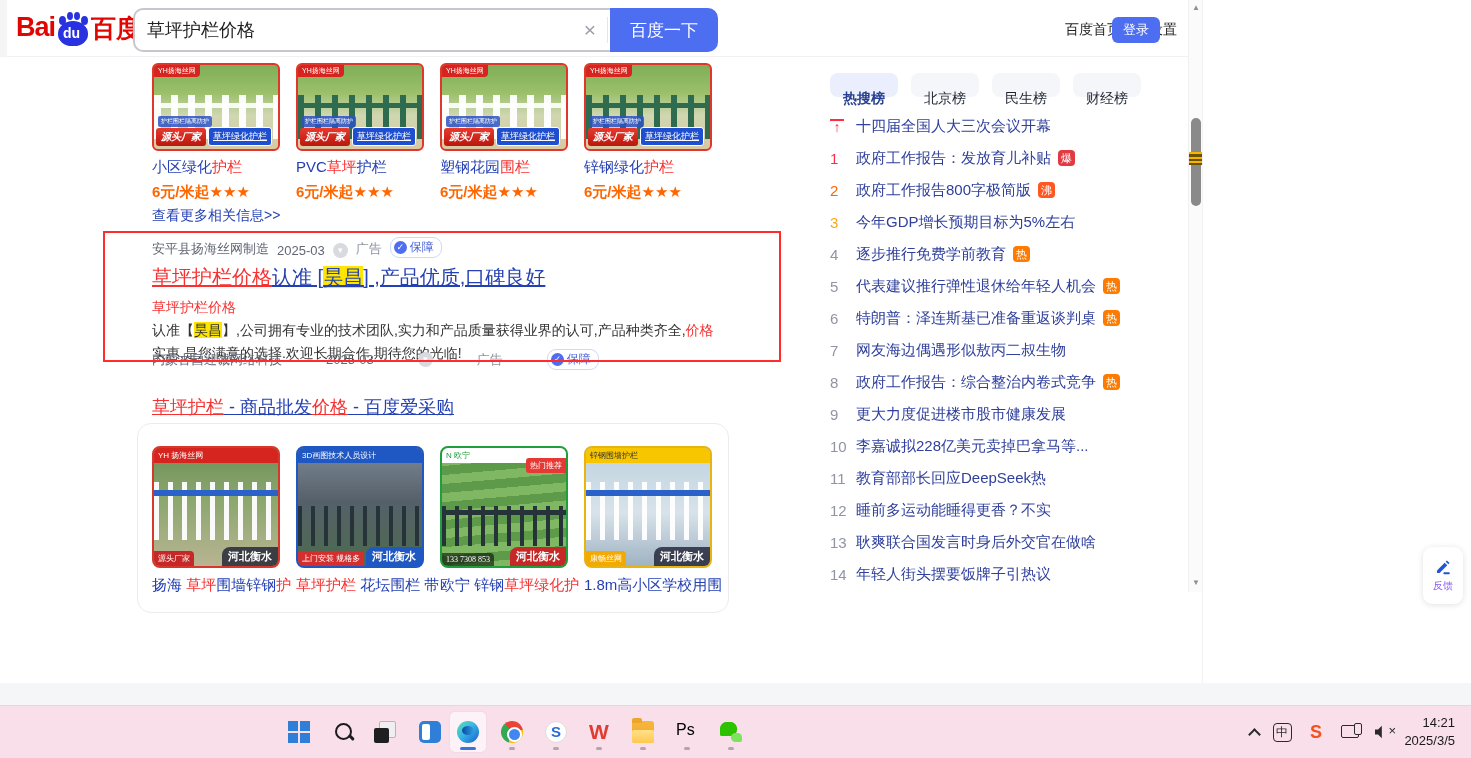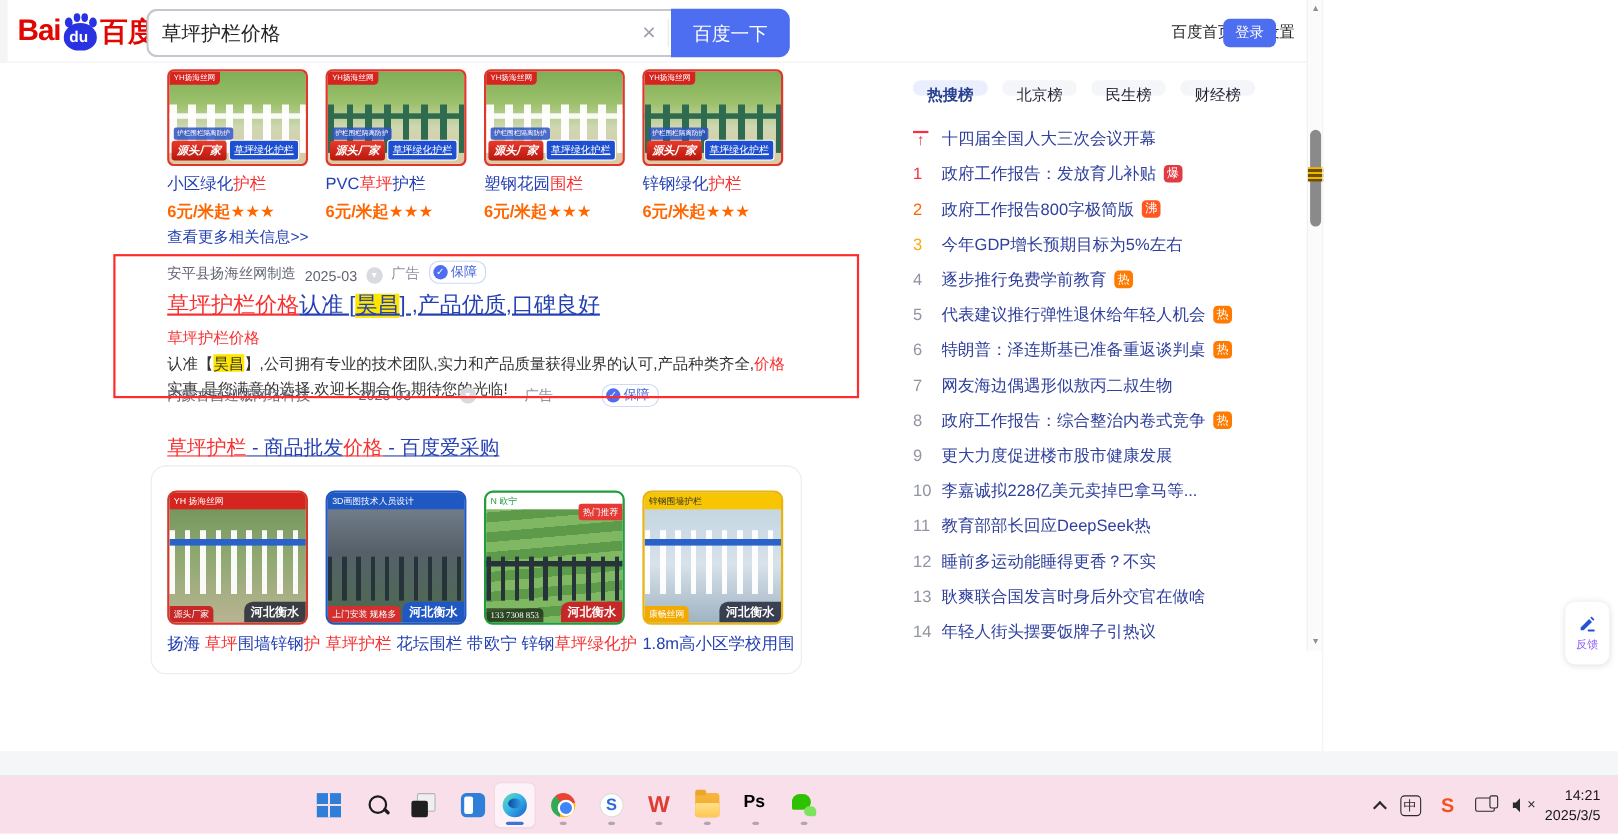--- a/index.html
+++ b/index.html
@@ -77,21 +77,21 @@
   .ph4 { background:linear-gradient(180deg,#bfd3e0 0%,#d8e2ea 55%,#9fb3c2 100%); }
   .ph-fence-v { position:absolute; left:0; right:0; top:34px; height:58px;
     background:repeating-linear-gradient(90deg, rgba(255,255,255,.95) 0 5px, transparent 5px 14px); }
   .ph-fence-dark { position:absolute; left:0; right:0; top:58px; height:40px;
     background:repeating-linear-gradient(90deg, #26343a 0 4px, transparent 4px 13px); }
   .ph-rail-blue { position:absolute; left:0; right:0; height:6px; background:#2b62c9; }
   .ph-rail-dark { position:absolute; left:0; right:0; height:5px; background:#26343a; }
 
   
   #side-tabs { left:830px; top:73px; display:flex; gap:13px; }
-  .side-tab { height:14px; line-height:27px; padding:0 13px; border-radius:8px; font-size:14px; background:#f5f6f9; color:#1f2433; cursor:pointer; }
+  .side-tab { height:14px; line-height:27px; padding:12px 13px; border-radius:8px; font-size:14px; background:#f5f6f9; color:#1f2433; cursor:pointer; }
   .side-tab.active { background:#ebeffd; color:#27408f; font-weight:bold; }
   #hotlist { left:830px; top:110px; width:345px; }
   .hot-item { height:32px; display:flex; align-items:center; cursor:pointer; }
   .hot-rank { width:26px; font-size:15px; color:#9195a3; flex:none; }
   .rank-1 { color:#fe2d46; } .rank-2 { color:#ff6600; } .rank-3 { color:#faa90e; }
   .rank-top { color:#fe2d46; font-weight:bold; font-size:14px; width:14px; border-top:2px solid #fe2d46; line-height:13px; text-align:center; margin-right:12px; }
   .hot-text { font-size:15px; color:#30409c; white-space:nowrap; overflow:hidden; text-overflow:ellipsis; }
   .hot-badge { flex:none; margin-left:7px; color:#fff; font-size:11px; line-height:16px; height:16px; padding:0 3px; border-radius:4px; }
 
   
@@ -442,21 +442,21 @@
           <div class="tb-dash"></div>
         </div>
         <div class="tb-slot" style="left: 581px;">
           <div class="tbi tb-wps-i">W</div>
           <div class="tb-dash"></div>
         </div>
         <div class="tb-slot" style="left: 625px;">
           <div class="tbi tb-explorer-i"></div>
           <div class="tb-dash"></div>
         </div>
-        <div class="tb-slot" style="left: 669px; font-weight: bold;">
+        <div class="tb-slot" style="left: 669px;">
           <div class="tbi tb-photoshop-i">Ps</div>
           <div class="tb-dash"></div>
         </div>
         <div class="tb-slot" style="left: 713px;">
           <div class="tbi tb-wechat-i"></div>
           <div class="tb-dash"></div>
         </div>
       </div>
     <div id="tb-tray">
         <div class="tray-slot" style="left: 1240px; width: 28px;">

